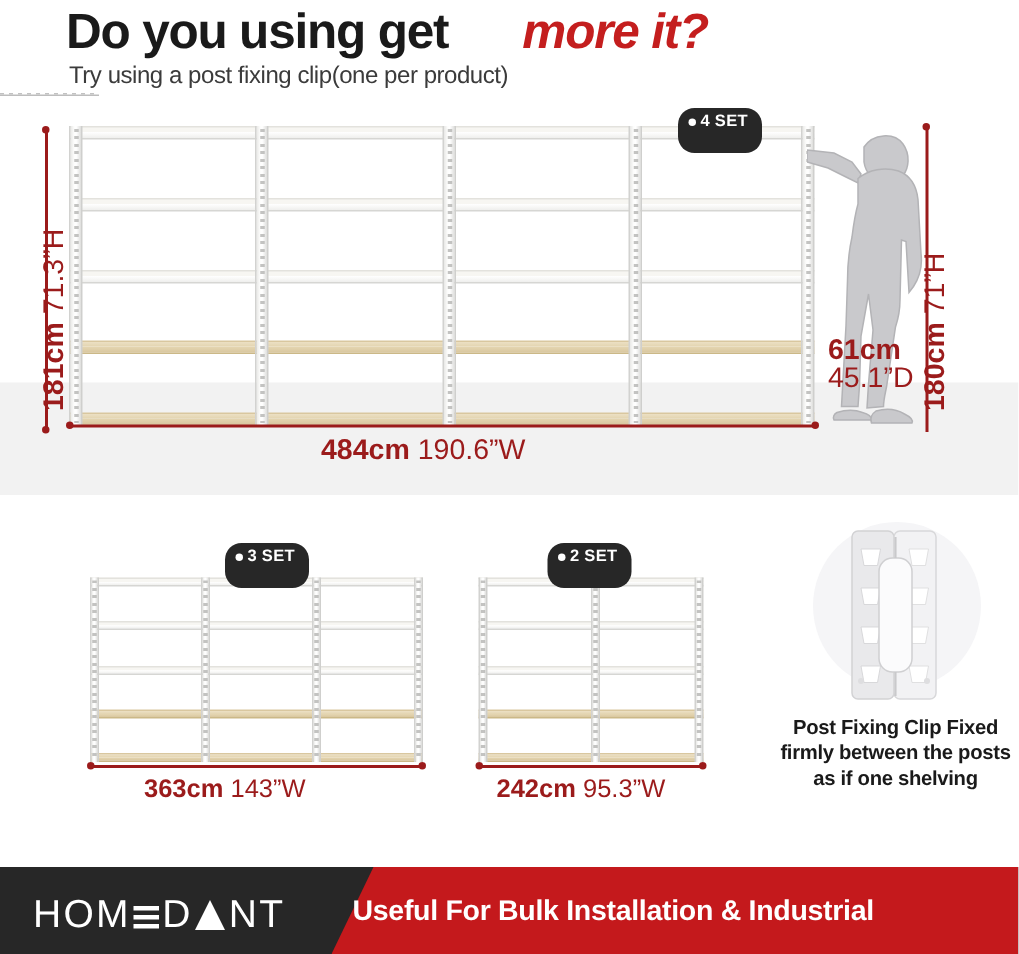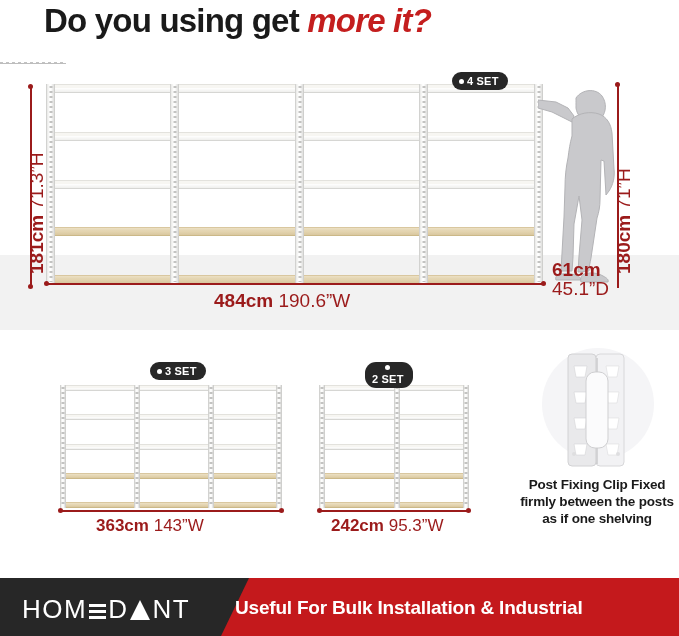--- a/index.html
+++ b/index.html
@@ -15,45 +15,45 @@
     background: #ffffff;
   }
 
   
   #header { position: absolute; left: 0; top: 0; width: 679px; height: 62px; }
   #headline {
     position: absolute; left: 44px; top: 2px;
     font-size: 33px; font-weight: bold; letter-spacing: -0.8px;
     color: #1a1a1a; white-space: nowrap;
   }
-  #headline .hl-red { color: #c41e1e; font-style: italic; }
+  #headline .hl-red { color: #c41e1e; font-style: italic; margin-left: 41px; }
   #subhead {
     position: absolute; left: 46px; top: 42px;
     font-size: 16px; color: #3b3b3b; letter-spacing: -0.3px; white-space: nowrap;
   }
 
   
   #stage-top { position: absolute; left: 0; top: 62px; width: 679px; height: 268px; }
   #floor-band {
     position: absolute; left: 0; top: 193px; width: 679px; height: 75px;
     background: #f2f2f2;
   }
 
   .set-badge {
     position: absolute; display: inline-flex; align-items: center; gap: 3px;
     background: #272727; color: #ffffff; border-radius: 11px;
-    padding: 3px 9px 3px 7px; font-size: 11px; font-weight: bold;
+    padding: 3px 9px 15px 7px; font-size: 11px; font-weight: bold;
     letter-spacing: 0.2px; z-index: 9; white-space: nowrap; justify-content: space-between;
   }
   .set-badge .dot {
     width: 5px; height: 5px; border-radius: 50%; background: #ffffff; display: block;
   }
   #badge-4set { left: 452px; top: 10px; }
   #badge-3set { left: 126px; top: 305px; }
-  #badge-2set { left: 341px; top: 305px; flex-direction: column; }
+  #badge-2set { left: 341px; top: 305px; }
 
   
   .shelving { position: absolute; }
   .post {
     position: absolute; top: 0; height: 100%;
     background: linear-gradient(90deg,#e8e8e6 0%,#fdfdfc 35%,#ffffff 55%,#dededc 100%);
     border-left: 1px solid #d2d2d0; border-right: 1px solid #cfcfcd;
     z-index: 4;
   }
   .post .perf {
@@ -114,21 +114,21 @@
 
   #dim-bottom-line  { left: 46px; top: 221px; width: 498px; }
   #dim-bot-dot-l    { left: 44px; top: 219px; }
   #dim-bot-dot-r    { left: 541px; top: 219px; }
   #dim-bottom-label { left: 214px; top: 228px; font-size: 19px; }
 
   #dim-right-line  { left: 617px; top: 22px; height: 204px; }
   #dim-right-dot-t { left: 615px; top: 20px; }
   #dim-right-label { left: 613px; top: 212px; font-size: 19px; }
 
-  #dim-depth-label { left: 552px; top: 162px; font-size: 19px; line-height: 19px; text-align: left; margin-top: 36px; }
+  #dim-depth-label { left: 552px; top: 162px; font-size: 19px; line-height: 19px; text-align: left; }
   #dim-depth-line  { left: 552px; top: 205px; width: 66px; height: 1px; background: #bdbdbd; z-index: 7; }
   #dim-depth-top   { left: 552px; top: 22px; width: 66px; height: 1px;
                      background: repeating-linear-gradient(90deg,#c2c2c2 0 3px,transparent 3px 6px); z-index:7; }
 
   
   #person { position: absolute; left: 538px; top: 20px; width: 80px; height: 206px; z-index: 6; }
 
   
   #stage-bottom { position: absolute; left: 0; top: 330px; width: 679px; height: 245px; background: #fff; margin-left: 24px; }
 
@@ -175,20 +175,21 @@
 </style>
 </head>
 <body>
 
 <div id="page">
 
   <div id="header">
     <div id="headline">
       <span>Do you using get </span><span class="hl-red">more it?</span>
     </div>
+    <div id="subhead">Try using a post fixing clip(one per product)</div>
   </div>
 
   <div id="stage-top">
 
     <div id="floor-band"></div>
 
     <div class="set-badge" id="badge-4set">
       <span class="dot"></span>
       <span>4 SET</span>
     </div>

